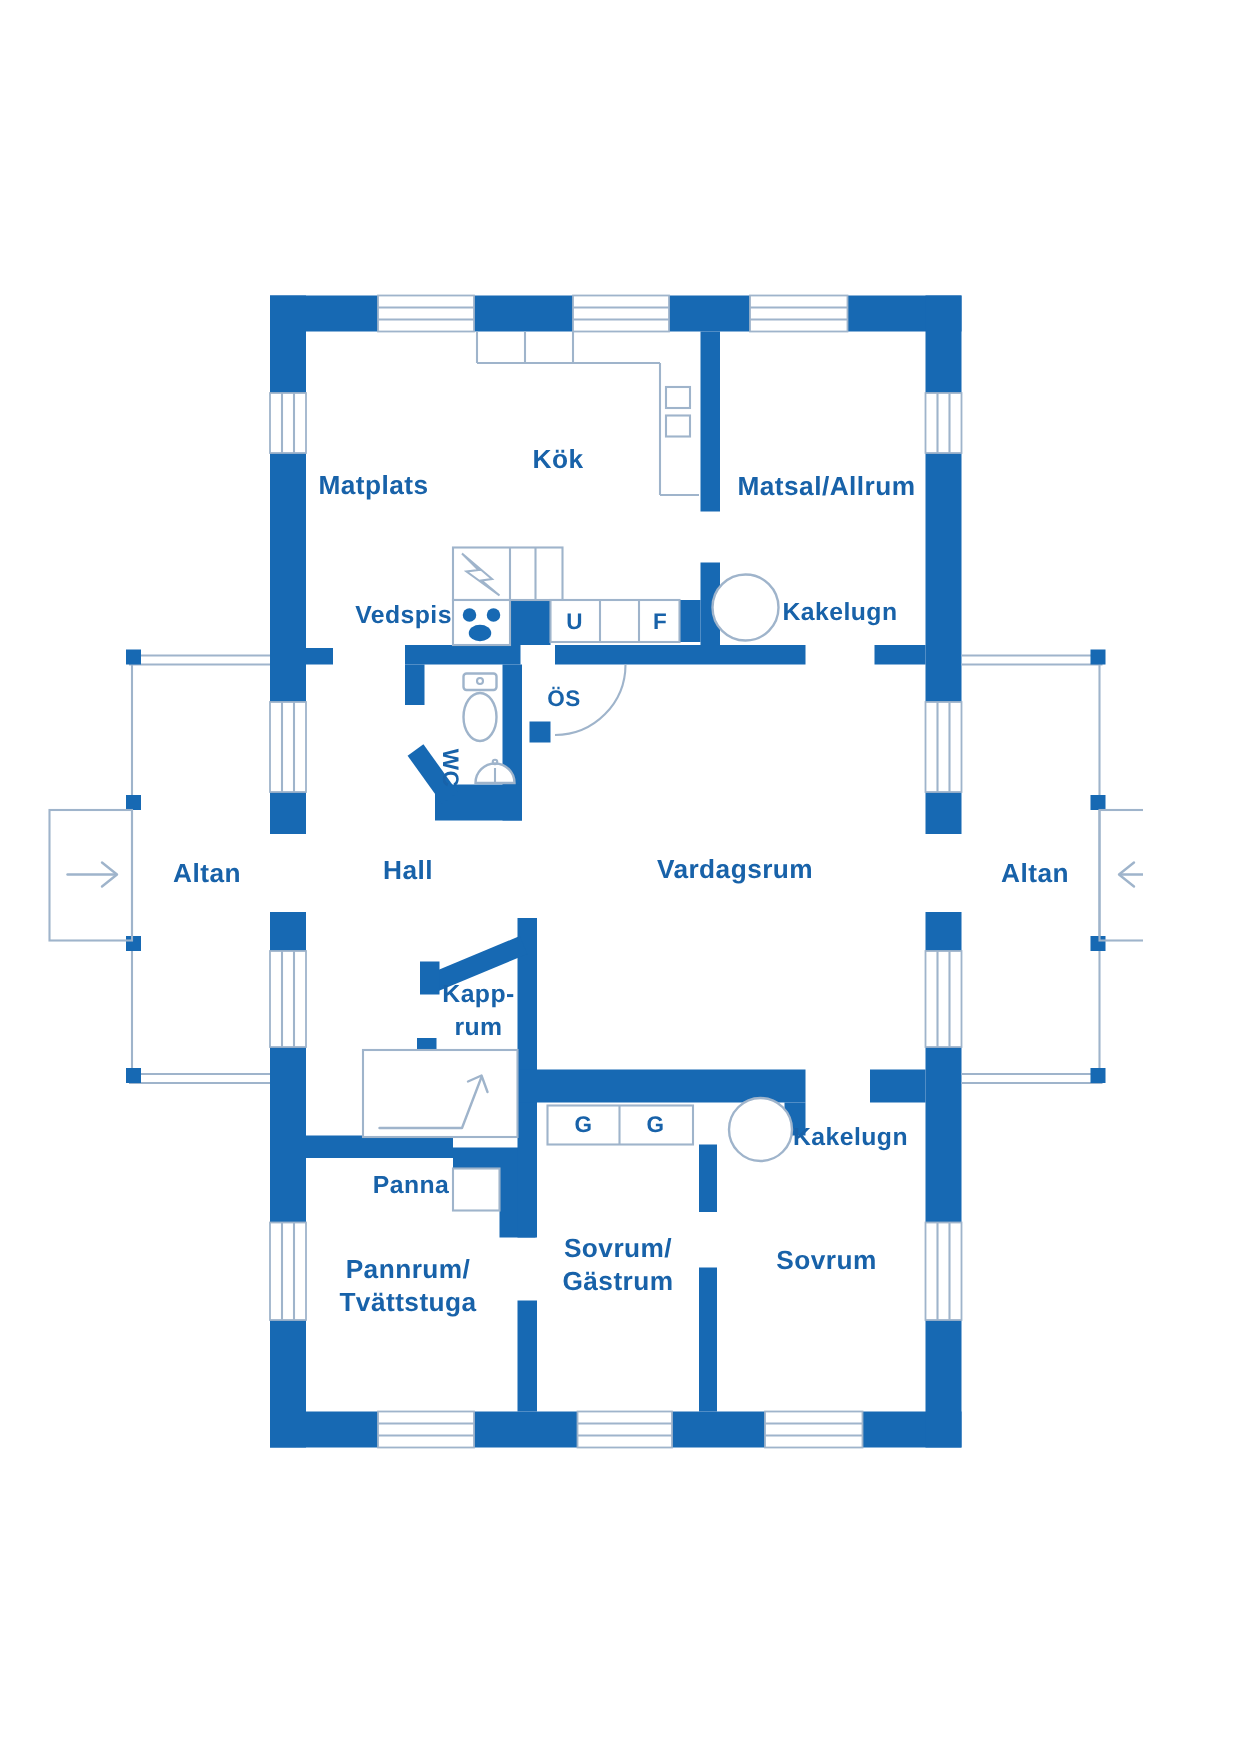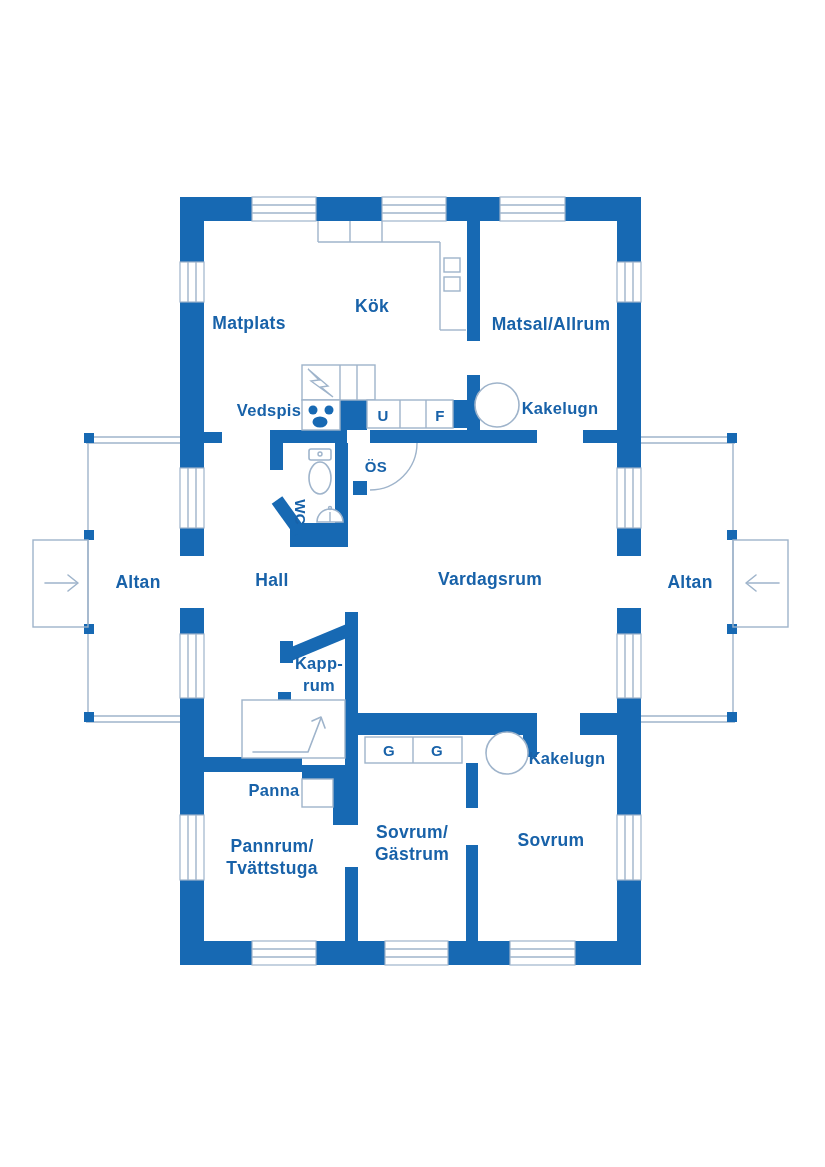--- a/index.html
+++ b/index.html
@@ -1,16 +1,16 @@
 <!DOCTYPE html>
 <html style="--wall: #1769b3; --label: #1862a9; --thin_line: #9fb4cb; --background: #ffffff;"><head>
 <meta charset="utf-8">
 <style>
   html,body{margin:0;padding:0;background:#ffffff;}
-  .page{position:relative;width:762px;height:1167px;background:var(--background,#fff);overflow:hidden;padding-left:48px;}
+  .page{position:relative;width:762px;height:1167px;background:var(--background,#fff);overflow:hidden;}
   svg{position:absolute;left:0;top:0;}
   .wall{fill:var(--wall,#1769b3);stroke:none;}
   .thin{fill:none;stroke:var(--thin_line,#9fb4cb);stroke-width:1.4;}
   .thinf{fill:#ffffff;stroke:var(--thin_line,#9fb4cb);stroke-width:1.4;}
   .winbg{fill:#ffffff;stroke:var(--thin_line,#9fb4cb);stroke-width:1.2;}
   .fixture{fill:#ffffff;stroke:var(--thin_line,#9fb4cb);stroke-width:1.6;}
   .burner{fill:var(--wall,#1769b3);}
   .arrow{fill:none;stroke:var(--thin_line,#9fb4cb);stroke-width:1.6;stroke-linecap:round;stroke-linejoin:round;}
   .lbl{fill:var(--label,#1862a9);font-family:"Liberation Sans",sans-serif;font-weight:bold;
        text-anchor:middle;dominant-baseline:central;letter-spacing:0.3px;}

